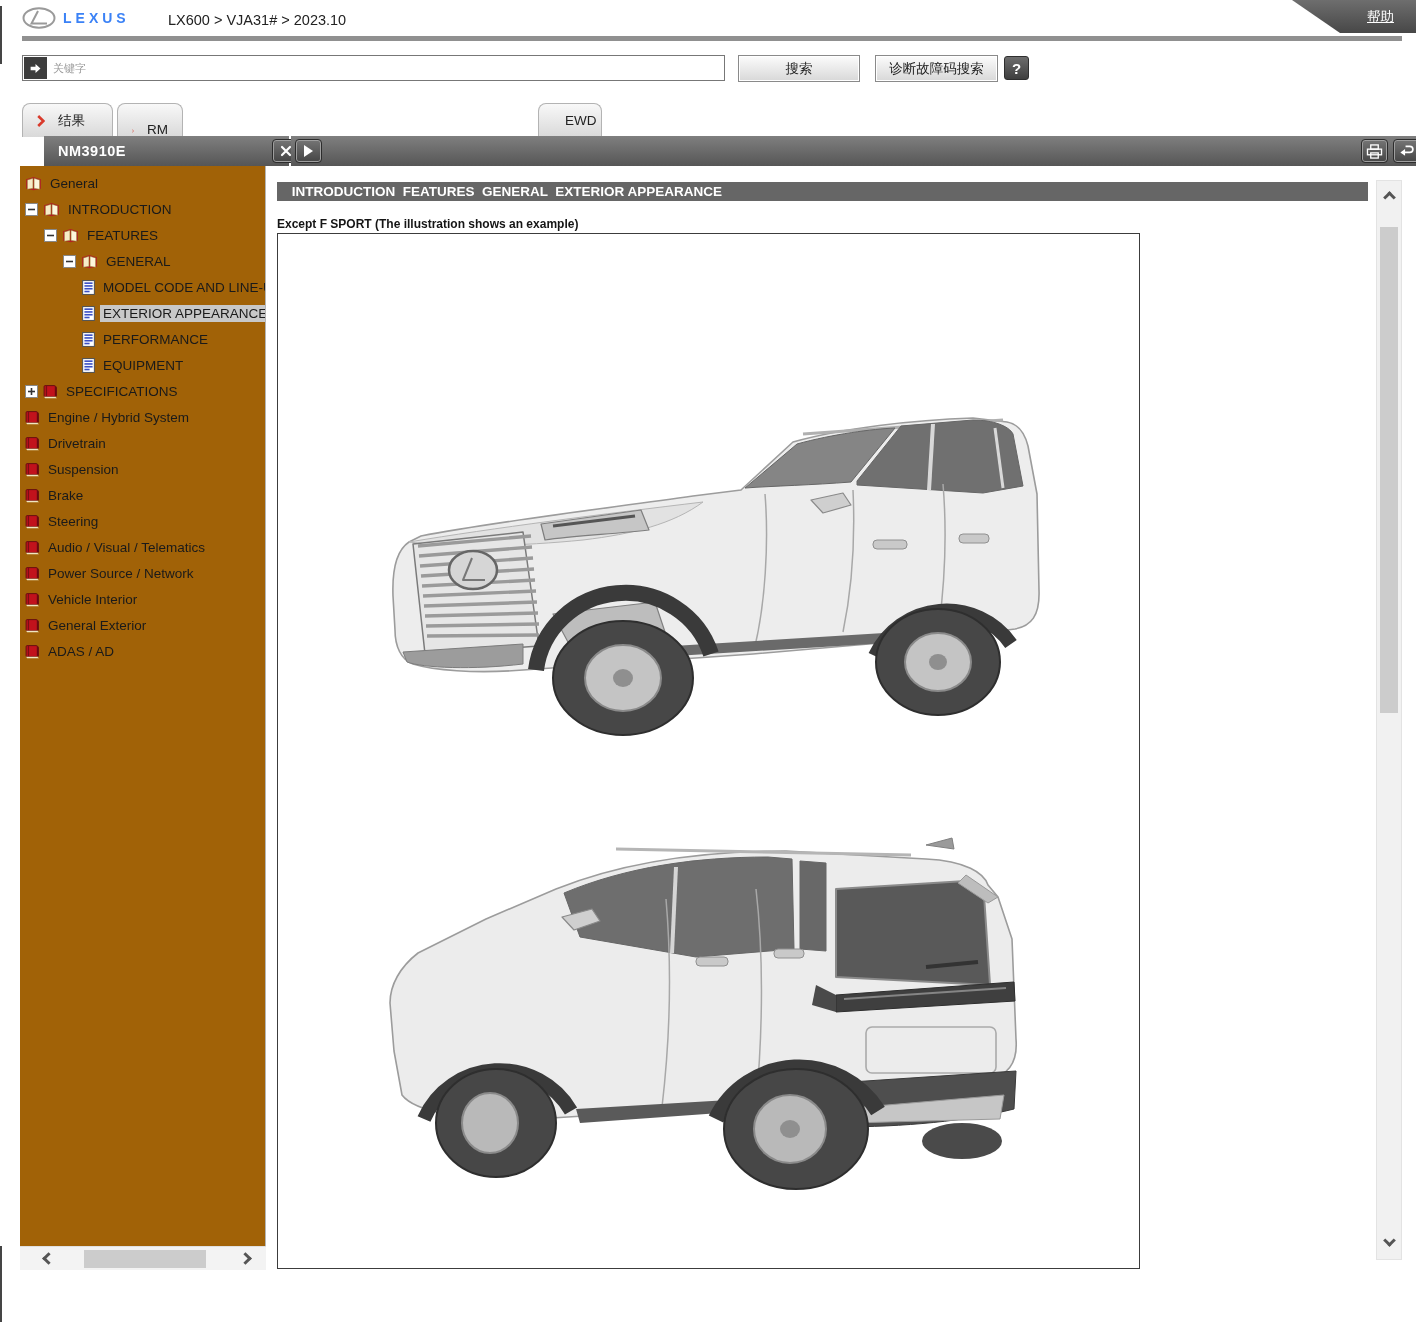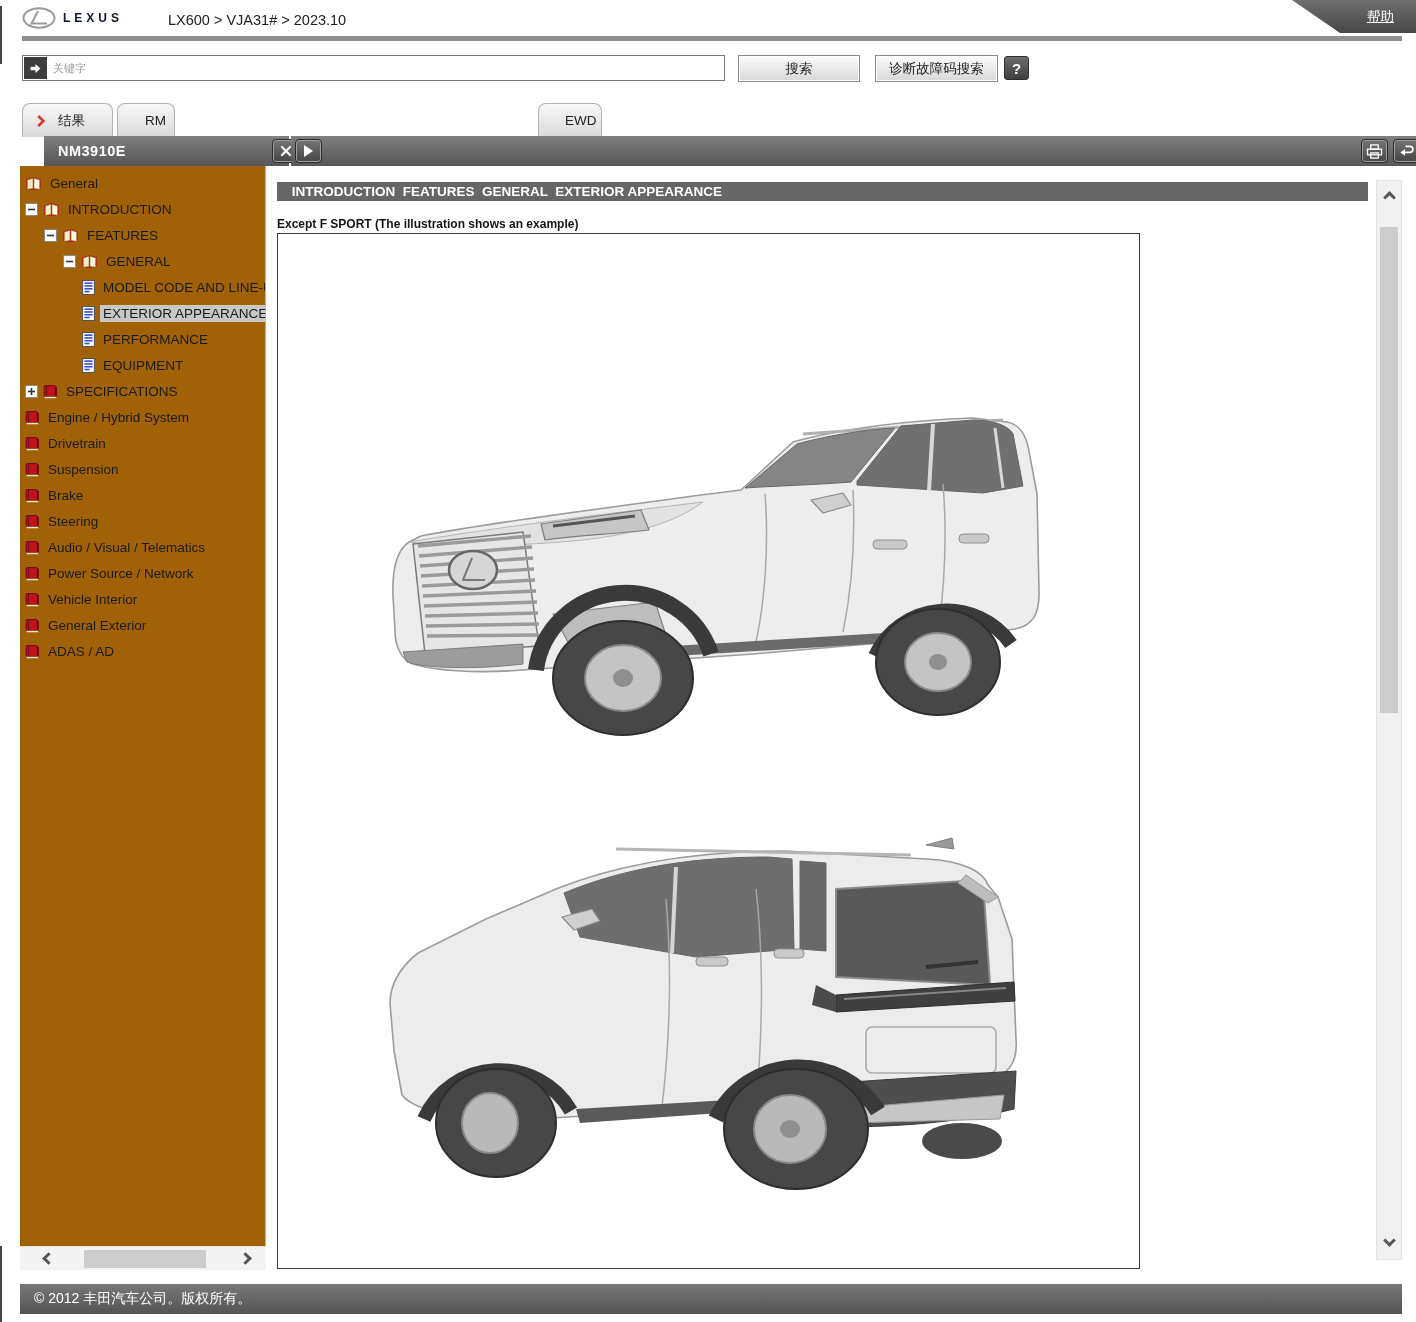--- a/index.html
+++ b/index.html
@@ -6,21 +6,21 @@
   html,body { background:#fff; }
   .page {
     position: relative; width: 1416px; height: 1322px;
     background: #fff; overflow: hidden;
     font-family: "Liberation Sans", sans-serif; color:#1a1a1a;
   }
   .edge-strip { position:absolute; left:0; width:2px; background:#454545; }
 
   
   .logo { position:absolute; left:22px; top:7px; display:flex; align-items:center; gap:7px; }
-  .brand { font-size:12px; font-weight:bold; letter-spacing:4px; color:#0f172a; }
+  .brand { font-size:14px; font-weight:bold; letter-spacing:4px; color:#3b82f6; }
   .breadcrumb { position:absolute; left:168px; top:12px; font-size:14.5px; color:#222; }
   .help-btn {
     position:absolute; right:0; top:0; width:124px; height:33px;
     background:linear-gradient(#6e6e6e,#474747);
     clip-path:polygon(0 0,100% 0,100% 100%,48px 100%);
     display:flex; align-items:center; justify-content:flex-end; padding-right:22px;
     color:#fff; font-size:13.5px; text-decoration:underline; cursor:pointer;
   }
   .top-divider { position:absolute; left:22px; top:36px; width:1380px; height:5px; background:#909090; }
 
@@ -46,21 +46,21 @@
     color:#fff; font-weight:bold; font-size:15px; display:flex; align-items:center; justify-content:center; cursor:pointer;
   }
 
   
   .tab {
     position:absolute; top:103px; height:34px; border:1px solid #b3b3b3; border-bottom:none;
     border-radius:8px 8px 0 0; background:linear-gradient(#f8f8f8,#d9d9d9);
     display:flex; align-items:center; gap:13px; padding:0 14px; font-size:13.5px; color:#222; cursor:pointer;
   }
   .tab-results { left:22px; width:91px; }
-  .tab-rm { left:117px; width:58px; }
+  .tab-rm { left:117px; width:66px;align-items:flex-end; }
   .tab-ewd { left:538px; width:64px; gap:12px; }
   .tab-active {
     position:absolute; left:185px; top:97px; width:350px; height:40px;
     background:linear-gradient(#7b7b7b,#565656); border:1px solid #4a4a4a; border-bottom:none;
     border-radius:7px 7px 0 0; color:#fff; font-size:14.5px;
     display:flex; align-items:center; justify-content:center; cursor:pointer;
   }
 
   
   .side-toolbar, .main-toolbar {
@@ -557,15 +557,14 @@
       </svg>
     </div>
 
     <div class="v-scroll">
       <span class="chev chev-up"></span>
       <div class="v-thumb"></div>
       <span class="chev chev-down"></span>
     </div>
   </div>
 
-  <div class="footer">© 2012 丰田汽车公司。版权所有。</div>
 
 </div>
 
 </body></html>

